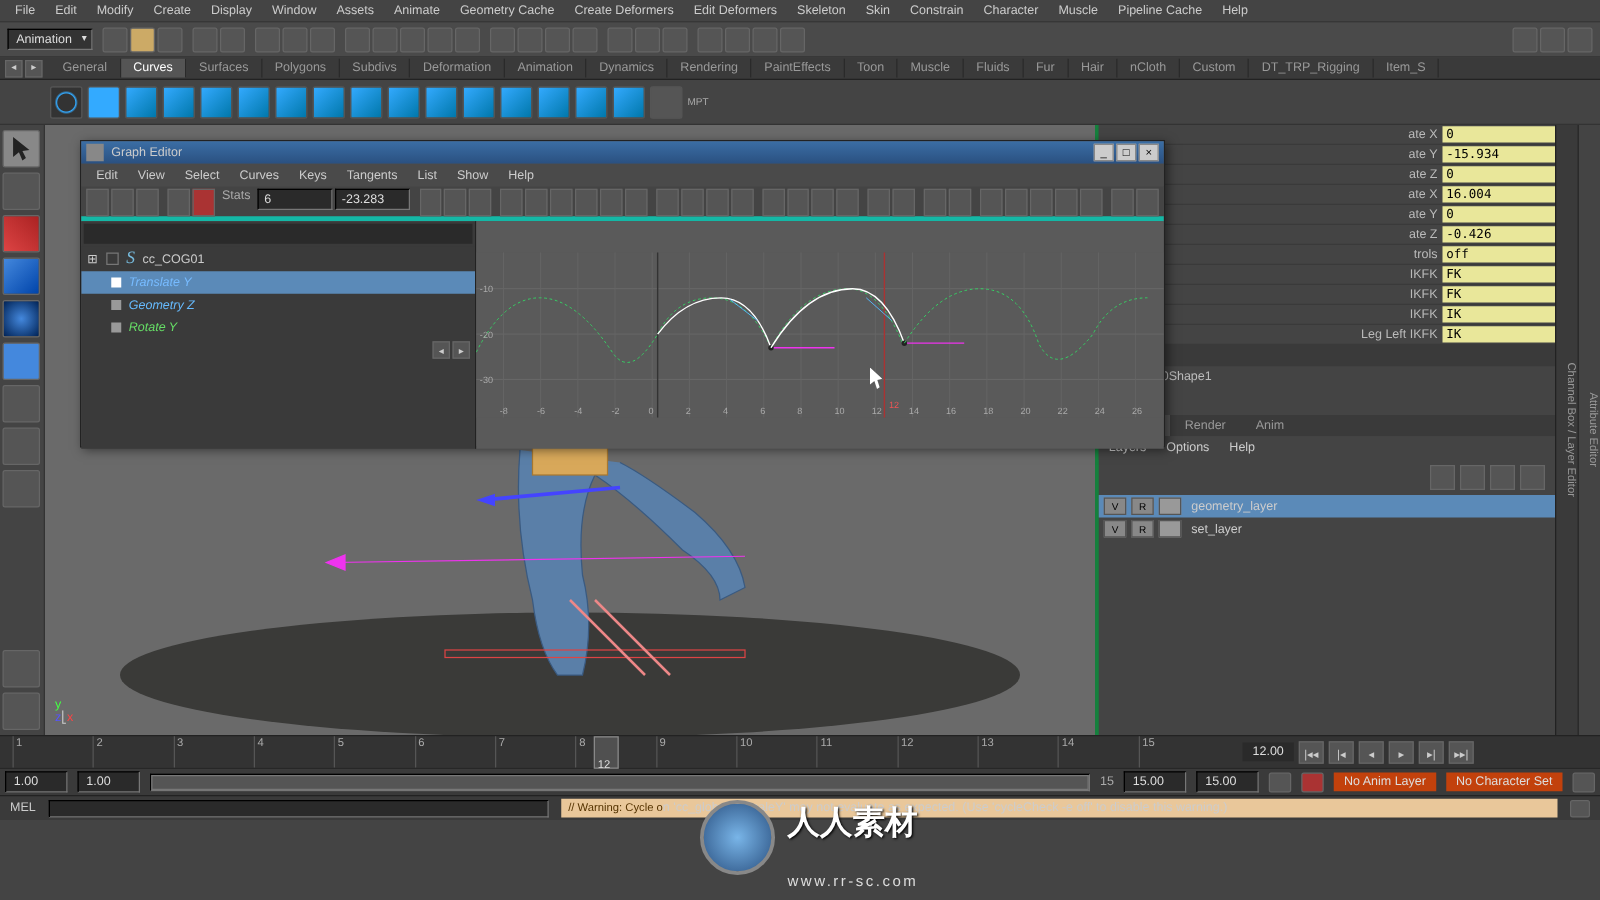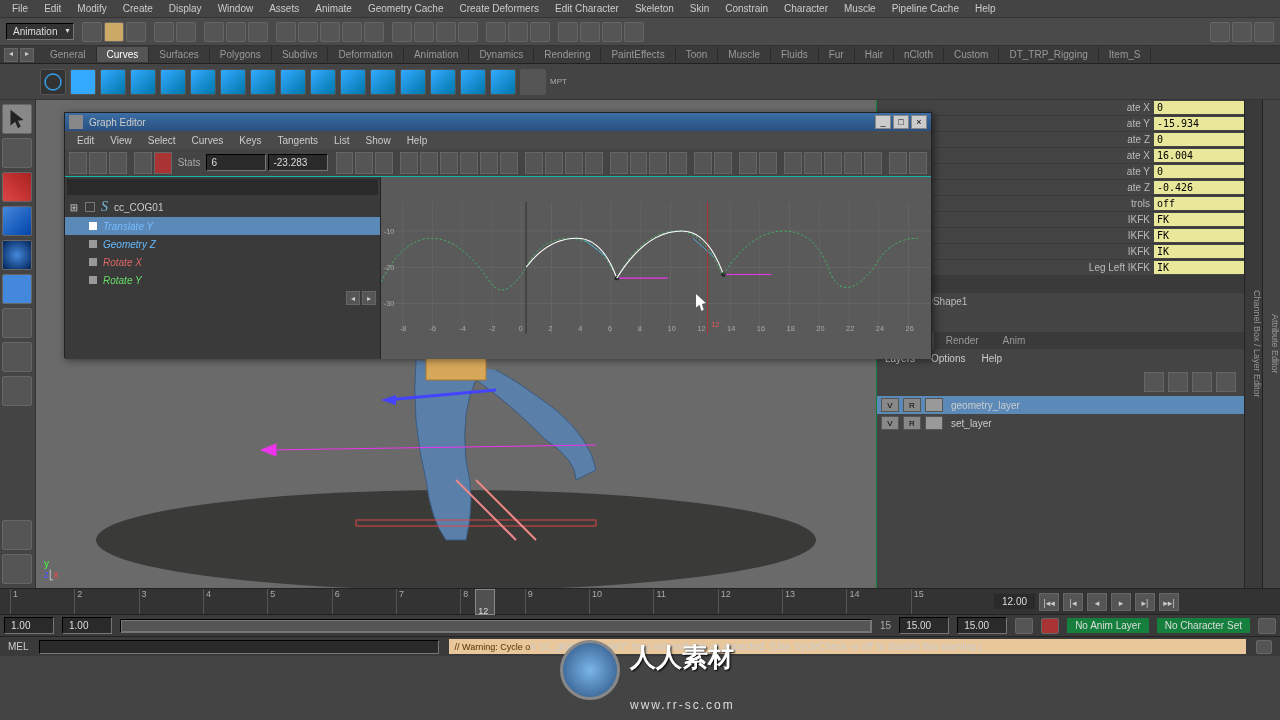--- a/index.html
+++ b/index.html
@@ -15,21 +15,21 @@
 .shelf-tab{padding:2px 10px;color:#999;cursor:default;border-right:1px solid #2a2a2a}
 .shelf-tab.active{background:#555;color:#fff}
 .shelf-nav{position:absolute;left:4px;display:flex;gap:2px}
 .shelf-nav span{width:14px;height:14px;background:#555;border:1px solid #666;display:inline-block;font-size:8px;text-align:center}
 .shelf{background:#444;height:36px;display:flex;align-items:center;padding:2px 40px;gap:4px;border-bottom:1px solid #333}
 .shelf-ic{width:26px;height:26px;border:1px solid #555;background:linear-gradient(135deg,#3af,#07a);border-radius:2px}
 .main{display:flex;height:488px}
 .left-tools{width:36px;background:#444;border-right:1px solid #333;display:flex;flex-direction:column;gap:4px;padding:4px 2px}
 .lt-ic{width:30px;height:30px;background:#555;border:1px solid #666;border-radius:2px}
 .viewport{flex:1;background:#6b6b6b;position:relative}
-.right-panel{width:404px;background:#444;border-left:1px solid #15803d;display:flex}
+.right-panel{width:404px;background:#444;border-left:3px solid #15803d;display:flex}
 .rp-main{flex:1;display:flex;flex-direction:column}
 .rp-side{width:18px;background:#3a3a3a;writing-mode:vertical-rl;text-align:center;padding:4px 0;font-size:9px;color:#999;border-left:1px solid #222}
 .cb-row{display:flex;background:#444;height:16px;align-items:center;border-bottom:1px solid #3a3a3a}
 .cb-lbl{flex:1;padding:0 4px;color:#bbb;text-align:right}
 .cb-val{width:90px;background:#e9e79a;color:#000;padding:1px 3px;font-family:monospace}
 .shapes-hdr{background:#3a3a3a;padding:3px 6px;font-weight:bold;color:#aaa}
 .shapes-sub{padding:3px 12px;color:#bbb}
 .dp-tabs{display:flex;background:#3a3a3a;margin-top:6px}
 .dp-tab{padding:3px 12px;color:#999}
 .dp-tab.active{background:#555;color:#fff}
@@ -41,21 +41,21 @@
 .layer-box{width:18px;height:14px;background:#888;border:1px solid #555;font-size:8px;text-align:center;line-height:14px;color:#000}
 .layer-swatch{width:18px;height:14px;background:#999;border:1px solid #555}
 .layer-nm{flex:1;padding:0 4px}
 .graph-editor{position:absolute;left:64px;top:112px;width:868px;height:246px;background:#555;border:1px solid #222;box-shadow:2px 2px 8px rgba(0,0,0,.5);z-index:100}
 .ge-title{background:linear-gradient(#3b6ea5,#2a5080);height:18px;display:flex;align-items:center;padding:0 4px;color:#fff}
 .ge-title-ic{width:14px;height:14px;background:#888;margin-right:6px}
 .ge-title-btns{margin-left:auto;display:flex;gap:2px}
 .ge-title-btn{width:16px;height:14px;background:#ccc;border:1px solid #888;color:#000;font-size:9px;text-align:center;line-height:12px}
 .ge-menu{background:#4a4a4a;height:18px;display:flex;align-items:center;padding:0 4px;gap:0}
 .ge-menu span{padding:2px 8px}
-.ge-toolbar{background:#444;height:28px;display:flex;align-items:center;padding:2px 4px;gap:2px;border-bottom:1px solid #14b8a6}
+.ge-toolbar{background:#444;height:28px;display:flex;align-items:flex-start;padding:2px 4px;gap:2px;border-bottom:4px solid #14b8a6}
 .ge-tb-ic{width:22px;height:22px;background:#555;border:1px solid #666}
 .ge-stat{padding:0 4px;color:#aaa}
 .ge-inp{background:#2a2a2a;border:1px inset #222;padding:2px 4px;width:60px;color:#ddd}
 .ge-body{display:flex;height:182px}
 .ge-outliner{width:316px;background:#3a3a3a;border-right:1px solid #222;overflow:hidden}
 .ge-search{background:#2a2a2a;height:16px;margin:2px}
 .ge-ol-hdr{display:flex;align-items:center;padding:2px 4px;gap:6px;background:#3a3a3a}
 .ge-ol-nav{display:flex;justify-content:flex-end;padding:2px 4px;gap:2px}
 .ge-ol-nav span{width:14px;height:14px;background:#555;border:1px solid #666;text-align:center;font-size:8px;line-height:14px}
 .ge-ol-ic{width:10px;height:10px;border:1px solid #777}
@@ -66,21 +66,21 @@
 .ge-graph svg{width:100%;height:100%}
 .timeline{background:#333;height:26px;display:flex;align-items:center;position:relative;border-top:1px solid #222}
 .tl-ticks{flex:1;position:relative;height:100%}
 .tl-tick{position:absolute;top:0;height:100%;border-left:1px solid #555;font-size:9px;padding-left:2px;color:#aaa}
 .tl-end{width:290px;display:flex;align-items:center;gap:4px;padding:0 4px}
 .tl-frame{background:#2a2a2a;padding:2px 8px;color:#ddd}
 .tl-btn{width:20px;height:18px;background:#555;border:1px solid #666;text-align:center;font-size:9px;line-height:18px}
 .rangebar{background:#3a3a3a;height:22px;display:flex;align-items:center;padding:2px 4px;gap:8px;border-top:1px solid #222}
 .rb-inp{background:#2a2a2a;border:1px inset #222;padding:2px 6px;color:#ddd;width:50px}
 .rb-slider{flex:1;height:14px;background:#2a2a2a;border:1px inset #222;position:relative}
-.rb-sel{background:#15803d;padding:2px 8px;color:#ddd}
+.rb-sel{background:#c2410c;padding:2px 8px;color:#ddd}
 .status{background:#3a3a3a;height:20px;display:flex;align-items:center;padding:2px 8px;gap:10px;border-top:1px solid #222}
 .status-msg{background:#e9c79a;color:#553300;padding:2px 6px;flex:1;font-size:9px}
 .cursor{position:absolute;left:696px;top:294px;width:14px;height:18px;background:#fff;clip-path:polygon(0 0,0 75%,25% 60%,40% 95%,55% 88%,42% 55%,70% 50%);z-index:200}
 .tl-cur{position:absolute;left:48%;top:0;width:20px;height:26px;background:rgba(100,100,100,.6);border:1px solid #888}
 .tl-cur-lbl{position:absolute;bottom:-2px;left:2px;color:#ddd;font-size:9px}
 .watermark{position:absolute;left:560px;top:640px;width:400px;height:70px;z-index:300;display:flex;gap:10px}
 .wm-logo{width:60px;height:60px;border-radius:50%;background:radial-gradient(circle,#79b5e8,#2a5080);border:3px solid #888}
 .wm-txt{color:#fff;font-size:26px;font-weight:bold;text-shadow:1px 1px 2px #000}
 .wm-url{position:absolute;bottom:-2px;left:70px;color:#ddd;font-size:12px;letter-spacing:2px}
 </style>
@@ -91,21 +91,21 @@
     <span>File</span>
     <span>Edit</span>
     <span>Modify</span>
     <span>Create</span>
     <span>Display</span>
     <span>Window</span>
     <span>Assets</span>
     <span>Animate</span>
     <span>Geometry Cache</span>
     <span>Create Deformers</span>
-    <span>Edit Character</span>
+    <span>Edit Deformers</span>
     <span>Skeleton</span>
     <span>Skin</span>
     <span>Constrain</span>
     <span>Character</span>
     <span>Muscle</span>
     <span>Pipeline Cache</span>
     <span>Help</span>
   </div>
 
 <div class="toolbar">
@@ -398,24 +398,20 @@
     <span>cc_COG01</span>
    </div>
    <div id="ge-channels">
           <div class="ge-ch sel">
             <span style="width:8px;height:8px;background:#fff;display:inline-block"></span> 
             <span style="color:#7bf">Translate Y</span>
           </div>
           <div class="ge-ch">
             <span class="ge-ch-ic"></span> 
             <span style="color:#6bf">Geometry Z</span>
-          </div>
-          <div class="ge-ch">
-            <span class="ge-ch-ic"></span> 
-            <span style="color:#d66">Rotate X</span>
           </div>
           <div class="ge-ch">
             <span class="ge-ch-ic"></span> 
             <span style="color:#6d6">Rotate Y</span>
           </div>
         </div>
    <div class="ge-ol-nav">
     <span>◂</span>
     <span>▸</span>
    </div>

